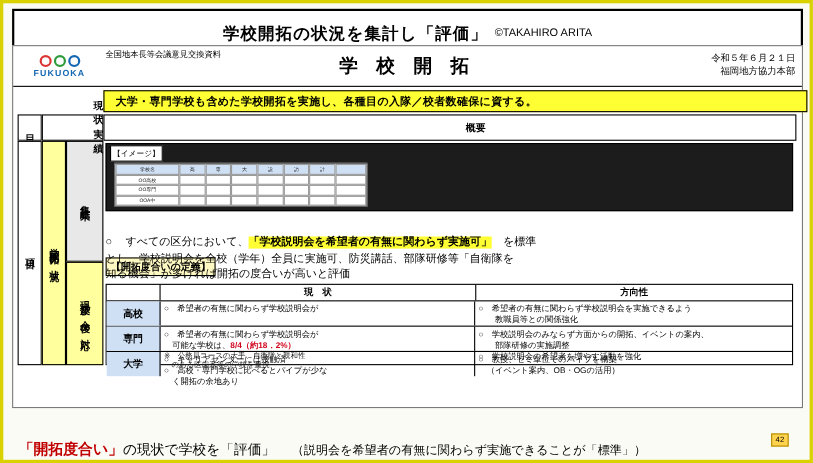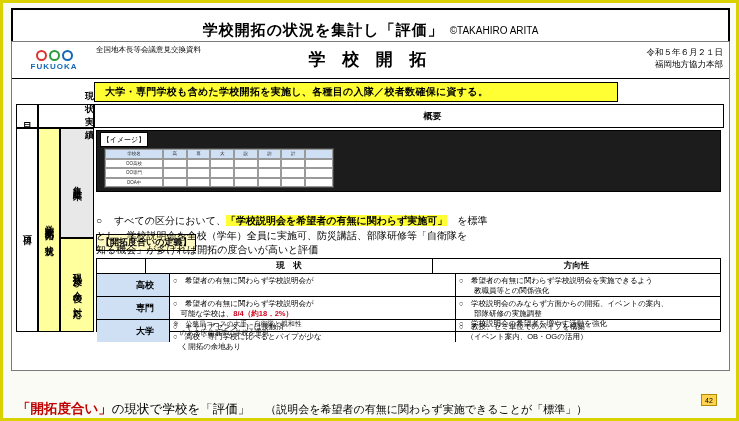--- a/index.html
+++ b/index.html
@@ -51,21 +51,21 @@
   .slide-title{
     position:absolute;left:0;right:0;top:6px;text-align:center;
     font-size:17px;font-weight:bold;letter-spacing:6px;color:#000;
   }
   .slide-date{
     position:absolute;right:6px;top:4px;text-align:right;font-size:8.5px;color:#000;line-height:1.45;
   }
 
   
   .goal-band{
-    position:absolute;left:82px;top:40px;width:524px;height:20px;
+    position:absolute;left:82px;top:40px;width:640px;height:20px;
     background:#ffff33;border:1px solid #000;box-sizing:border-box;
     display:flex;align-items:center;padding-left:10px;
     font-size:10px;font-weight:bold;color:#000;letter-spacing:0.3px;
   }
 
   
   .vcol{
     position:absolute;border:1px solid #000;box-sizing:border-box;background:#fff;
     display:flex;align-items:center;justify-content:center;
   }
@@ -132,21 +132,21 @@
   .btab-head .h1{width:48px;border-right:1px solid #000;}
   .btab-head .h2{width:286px;border-right:1px solid #000;
     display:flex;align-items:center;justify-content:center;font-size:8.5px;font-weight:bold;}
   .btab-head .h3{flex:1;display:flex;align-items:center;justify-content:center;
     font-size:8.5px;font-weight:bold;}
   .brow{display:flex;border-bottom:1px solid #000;}
   .brow:last-child{border-bottom:none;}
   .bcell-label{
     width:48px;border-right:1px solid #000;background:#cfe0f5;
     display:flex;align-items:center;justify-content:center;
-    font-size:9px;font-weight:bold;color:#000;padding-left:24px;
+    font-size:9px;font-weight:bold;color:#000;
   }
   .bcell-mid{width:286px;border-right:1px solid #000;padding:2px 3px;box-sizing:border-box;}
   .bcell-right{flex:1;padding:2px 3px;box-sizing:border-box;}
   .bline{font-size:7.5px;line-height:1.35;color:#000;}
   .bline.sub{font-size:6.8px;color:#1a1a1a;}
   .red{color:#d0021b;font-weight:bold;}
 
   
   .foot-band{
     position:absolute;left:8px;top:372px;width:719px;height:18px;

